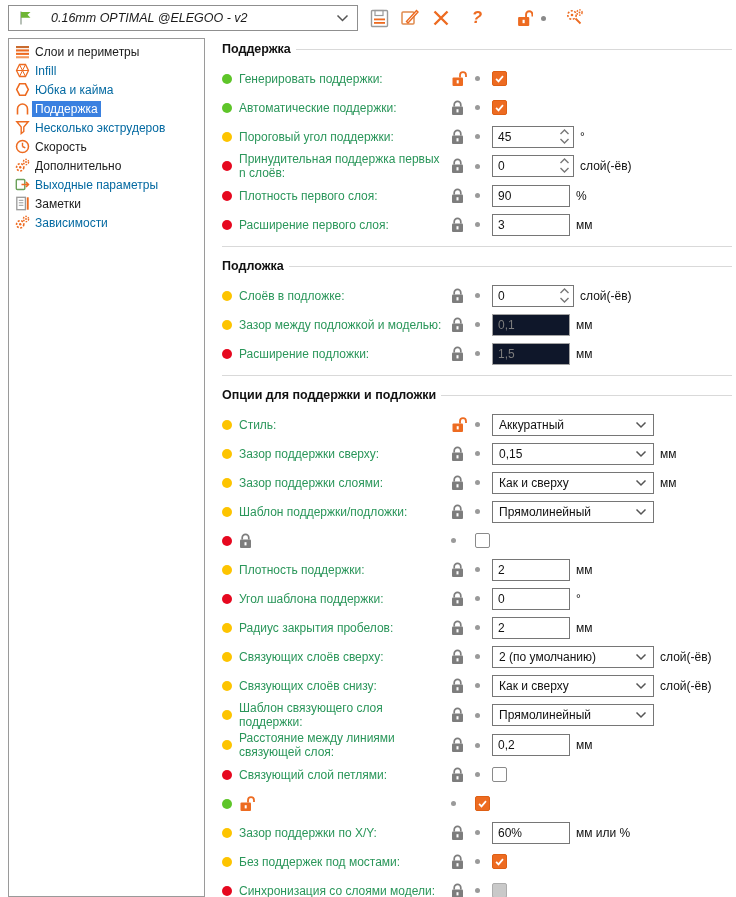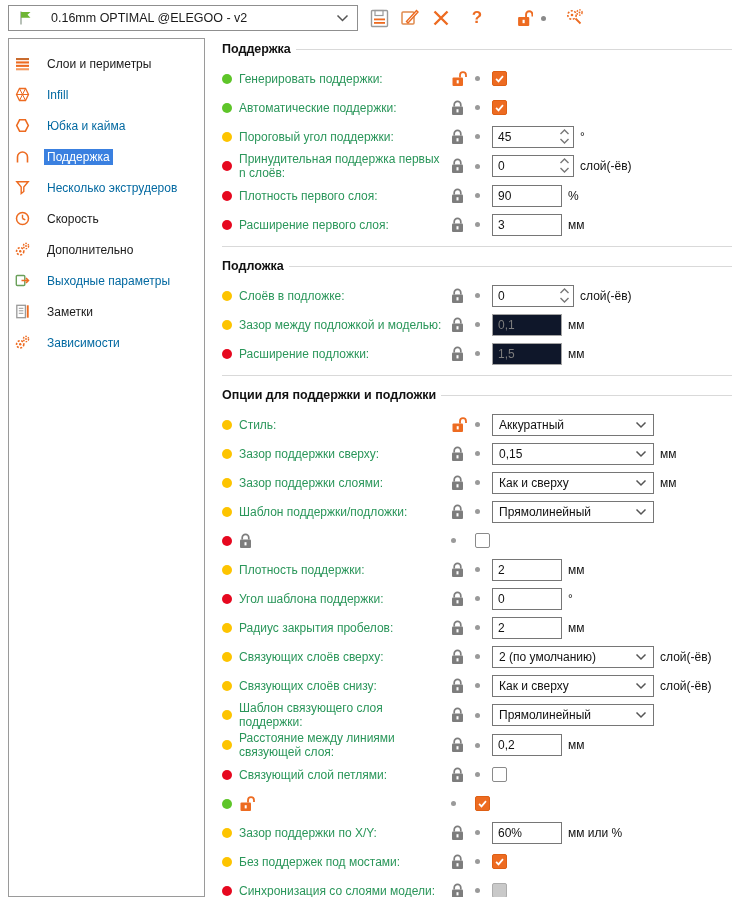--- a/index.html
+++ b/index.html
@@ -1,34 +1,34 @@
 <!DOCTYPE html>
 <html><head>
 <meta charset="utf-8">
 <style>
   * { box-sizing: border-box; margin: 0; padding: 0; }
   html,body { width:736px; height:897px; overflow:hidden; background:#fff;
     font-family:"Liberation Sans", sans-serif; font-size:12px; color:#1a1a1a; }
 
   
-  .toolbar { display:flex; align-items:center; padding:4px 8px 2px 8px; height:34px; }
+  .toolbar { display:flex; align-items:center; padding:4px 8px 2px 8px; height:34px;font-style:italic; }
   .preset-combo { width:350px; height:26px; border:1px solid #8f8f8f; background:#fff;
     display:flex; align-items:center; padding:0 8px; cursor:default; }
   .preset-combo .flag { width:18px; height:16px; margin-right:16px; }
   .preset-combo .ptxt { flex:1; font-size:12.5px; color:#1a1a1a; white-space:nowrap; overflow:hidden; }
   .tb-icons { display:flex; align-items:center; margin-left:10px; gap:9px; }
   .tb-btn { width:22px; height:22px; display:flex; align-items:center; justify-content:center; cursor:pointer; }
   .tb-q { color:#ED6B21; font-weight:bold; font-size:17px; margin-left:14px; }
   .tb-lockgrp { display:flex; align-items:center; gap:5px; margin-left:26px; }
   .graydot { width:5px; height:5px; border-radius:50%; background:#8a8a8a; display:inline-block; }
 
   
   .sidebar { position:absolute; left:8px; top:38px; width:197px; bottom:0;
     border:1px solid #9a9a9a; background:#fff; padding:3px 0 0 3px; overflow:hidden; }
-  .side-item { display:flex; align-items:center; height:19px; gap:14px; padding-left:2px; cursor:pointer;margin-top:12px; }
+  .side-item { display:flex; align-items:center; height:19px; gap:2px; padding-left:2px; cursor:pointer; }
   .side-icon { width:16px; height:16px; display:flex; align-items:center; justify-content:center; flex:0 0 16px; }
   .side-txt { white-space:nowrap; padding:0 3px; line-height:16px; }
   .c-black { color:#1a1a1a; }
   .c-green { color:#0369a1; }
   .side-txt.sel { background:#3a80e0; color:#fff; }
 
   
   .main { position:absolute; left:222px; top:40px; right:0; padding-right:4px; }
   .sec-head { display:flex; align-items:center; margin:2px 0 9px 0; }
   .sec-title { font-weight:bold; font-size:12.5px; color:#111; white-space:nowrap; }
@@ -38,21 +38,21 @@
   .row { display:grid; grid-template-columns:17px 212px 24px 17px 1fr;
     align-items:center; min-height:27px; margin-bottom:2px; }
   .dot { width:10px; height:10px; border-radius:50%; align-self:center; }
   .dot-green { background:#5ec529; } .dot-yellow { background:#fdc400; } .dot-red { background:#e6081f; }
   .lbl { color:#2a965a; line-height:14px; padding-right:6px; }
   .lock { color:#7d7d7d; display:flex; align-items:center; cursor:pointer; }
   .lock.lock-open { color:#ED6B21; }
   .sepdot { width:5px; height:5px; border-radius:50%; background:#9a9a9a; }
   .ctrl { display:flex; align-items:center; gap:6px; }
 
-  input.txt { width:70px; height:22px; border:1px solid #767676; padding:2px 5px;
+  input.txt { width:78px; height:22px; border:1px solid #767676; padding:2px 5px;
     font:12px "Liberation Sans", sans-serif; color:#111; background:#fff; outline:none; }
   input.txt:disabled { background:#0f172a; color:#7d7d7d; border-color:#a3a3a3; }
   .spin { position:relative; display:inline-flex; }
   .spin input.txt { width:82px; padding-right:20px; }
   .spin .arrows { position:absolute; right:4px; top:2px; display:flex; flex-direction:column; gap:1px; }
   .select { width:162px; height:22px; border:1px solid #767676; background:#fff;
     display:flex; align-items:center; justify-content:space-between; padding:0 6px; cursor:pointer; }
   .select .sel-txt { white-space:nowrap; overflow:hidden; color:#111; }
   .cb { width:15px; height:15px; border:1px solid #8a8a8a; border-radius:2px; background:#fff;
     display:flex; align-items:center; justify-content:center; cursor:pointer; }

